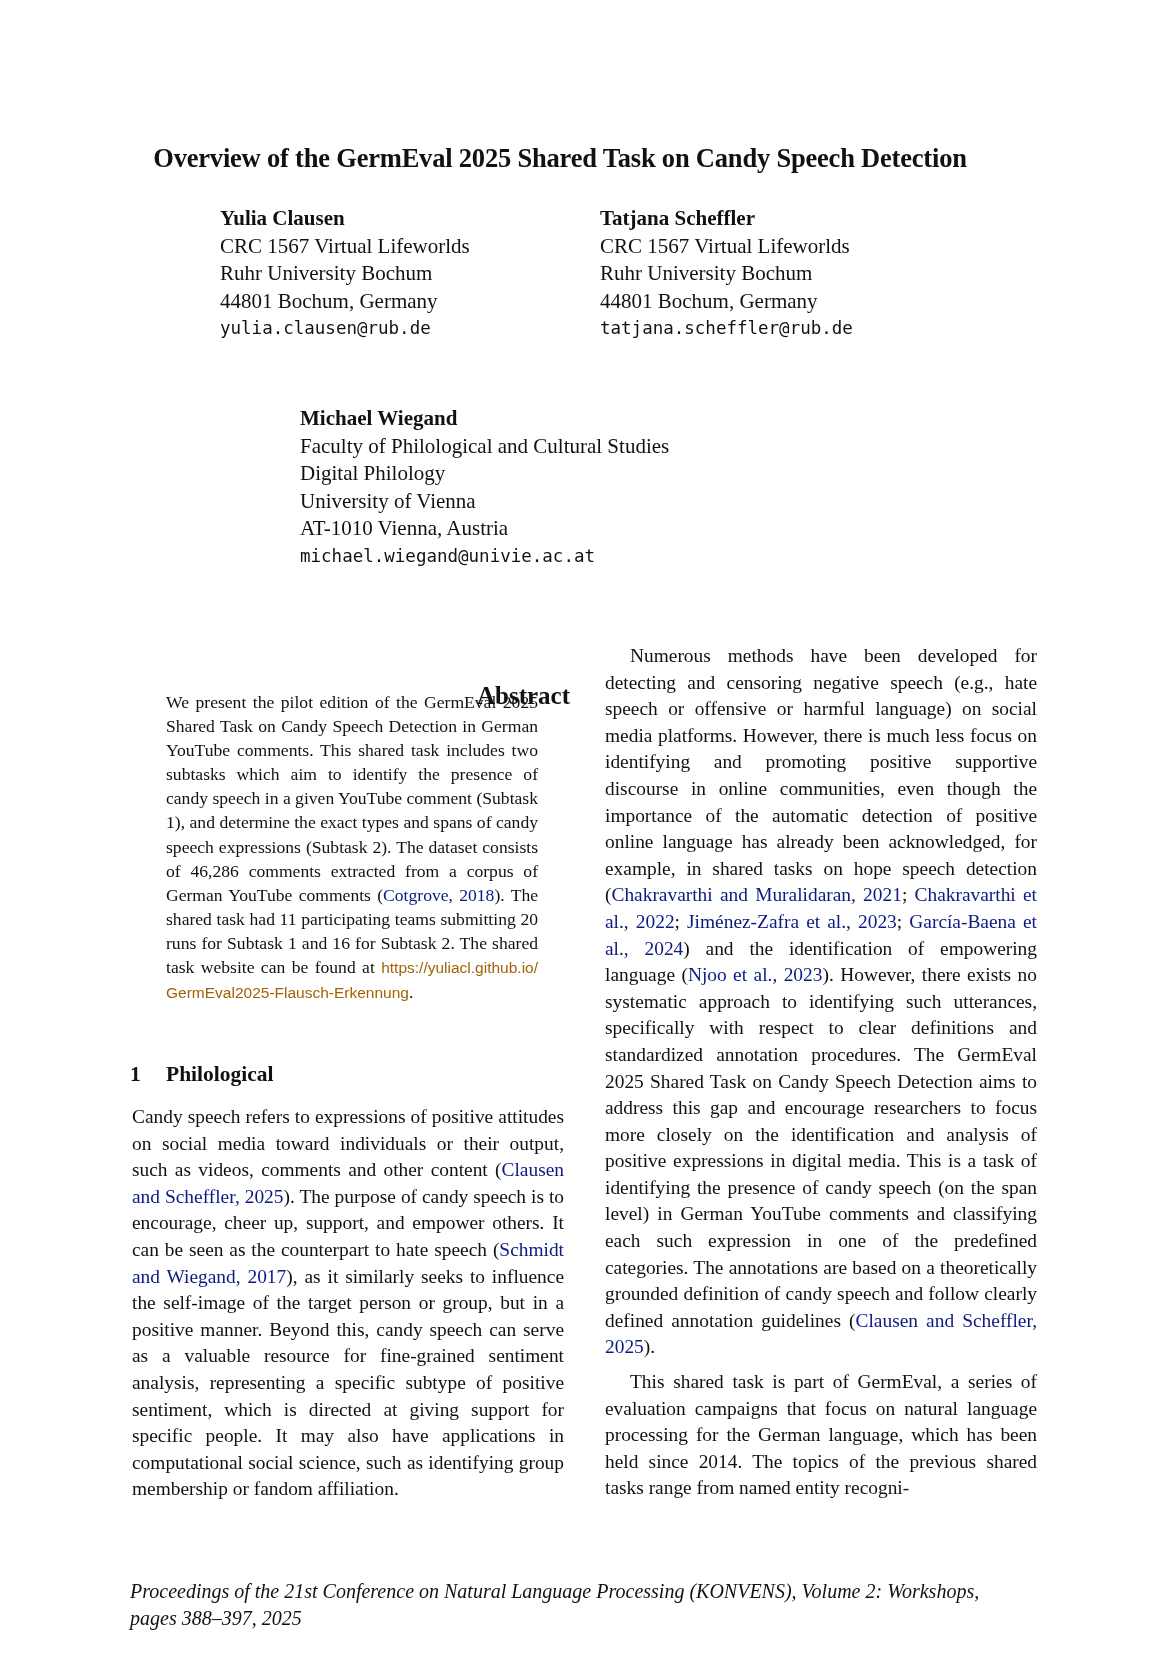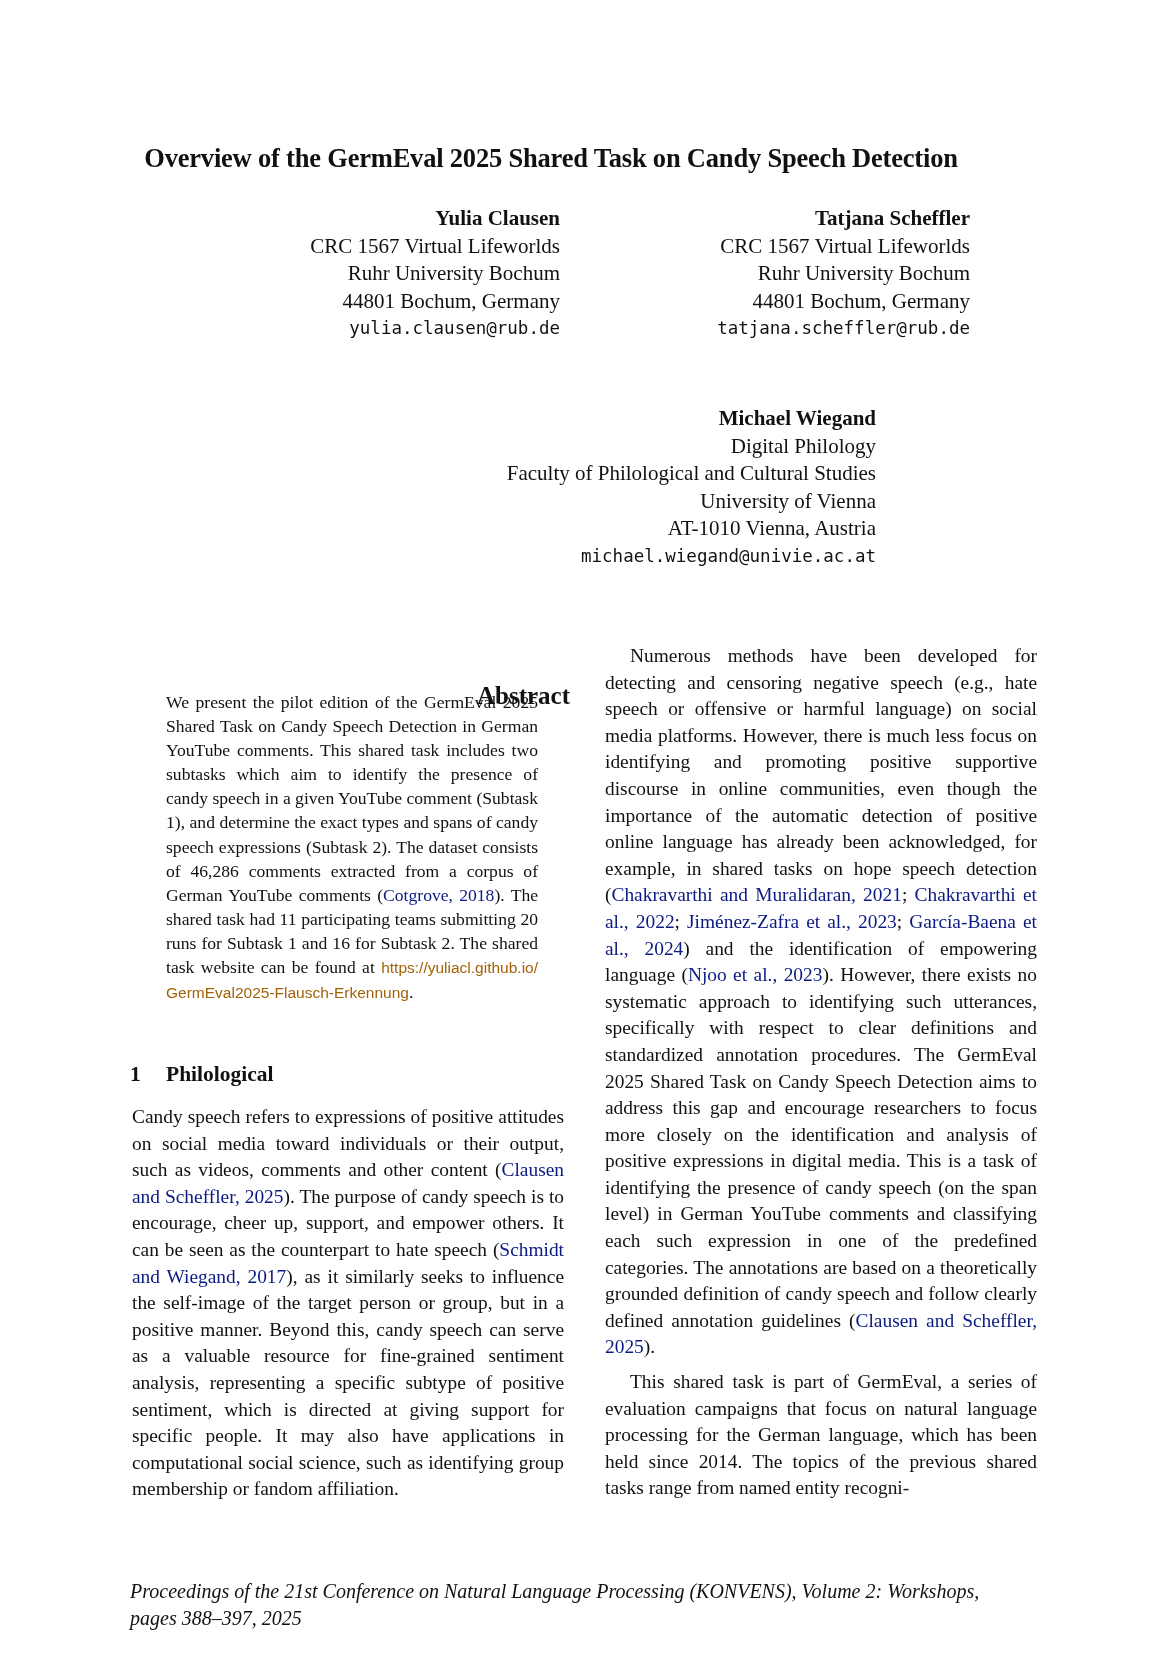--- a/index.html
+++ b/index.html
@@ -1,25 +1,25 @@
 <!DOCTYPE html>
 <html><head>
 <meta charset="utf-8">
 <style>
   html, body { margin: 0; padding: 0; background: #ffffff; }
   body {
     width: 1176px; height: 1668px; position: relative; overflow: hidden;
     font-family: "Liberation Serif", "DejaVu Serif", serif; color: #111;
   }
   .title {
-    position: absolute; left: 3px; width: 1096px; top: 143px;
+    position: absolute; left: 12px; width: 1096px; top: 143px;
     text-align: center; font-weight: bold; font-size: 26.5px; letter-spacing: -0.2px;
   }
   .author-block {
-    position: absolute; text-align: right; font-size: 21px; line-height: 27.5px;
+    position: absolute; text-align: left; font-size: 21px; line-height: 27.5px;
   }
   .author-name { font-weight: bold; }
   .email { font-family: "DejaVu Sans Mono", "Liberation Mono", monospace; font-size: 17.5px; }
   .col {
     position: absolute; font-size: 19.4px; line-height: 26.6px; text-align: justify;
   }
   .col p { margin: 2px; }
   .col p + p { text-indent: 25px; margin-top: 8px; }
   .abstract-heading {
     position: absolute; left: 130px; width: 440px; top: 682px; text-align: right;
@@ -57,22 +57,22 @@
 <div class="author-block" style="left:600px;width:370px;top:205px;">
   <div class="author-name">Tatjana Scheffler</div>
   <div>CRC 1567 Virtual Lifeworlds</div>
   <div>Ruhr University Bochum</div>
   <div>44801 Bochum, Germany</div>
   <div class="email">tatjana.scheffler@rub.de</div>
 </div>
 
 <div class="author-block" style="left:300px;width:576px;top:405px;">
   <div class="author-name">Michael Wiegand</div>
+  <div>Faculty of Philological and Cultural Studies</div>
   <div>Digital Philology</div>
-  <div>Faculty of Philological and Cultural Studies</div>
   <div>University of Vienna</div>
   <div>AT-1010 Vienna, Austria</div>
   <div class="email">michael.wiegand@univie.ac.at</div>
 </div>
 
 <div class="abstract-heading">Abstract</div>
 
 <div class="abstract-body"><span>We present the pilot edition of the GermEval 2025 Shared Task on Candy Speech Detection in German YouTube comments.  This shared task includes two subtasks which aim to identify the presence of candy speech in a given YouTube comment (Subtask 1), and determine the exact types and spans of candy speech expressions (Subtask 2).  The dataset consists of 46,286 comments extracted from a corpus of German YouTube comments (</span><span class="link">Cotgrove, 2018</span><span>).  The shared task had 11 participating teams submitting 20 runs for Subtask 1 and 16 for Subtask 2. The shared task website can be found at </span><span class="url" style="word-break:break-all;">https://yuliacl.github.io/GermEval2025-Flausch-Erkennung</span><span>.</span></div>
 
 <div class="section-heading"><span class="num">1</span><span>Philological</span></div>

